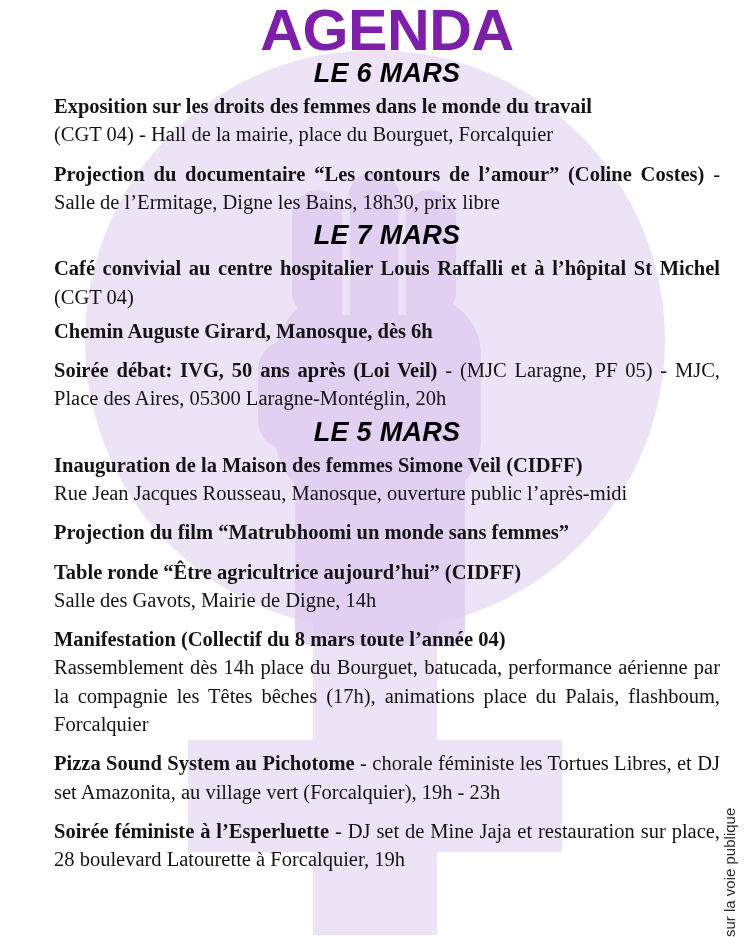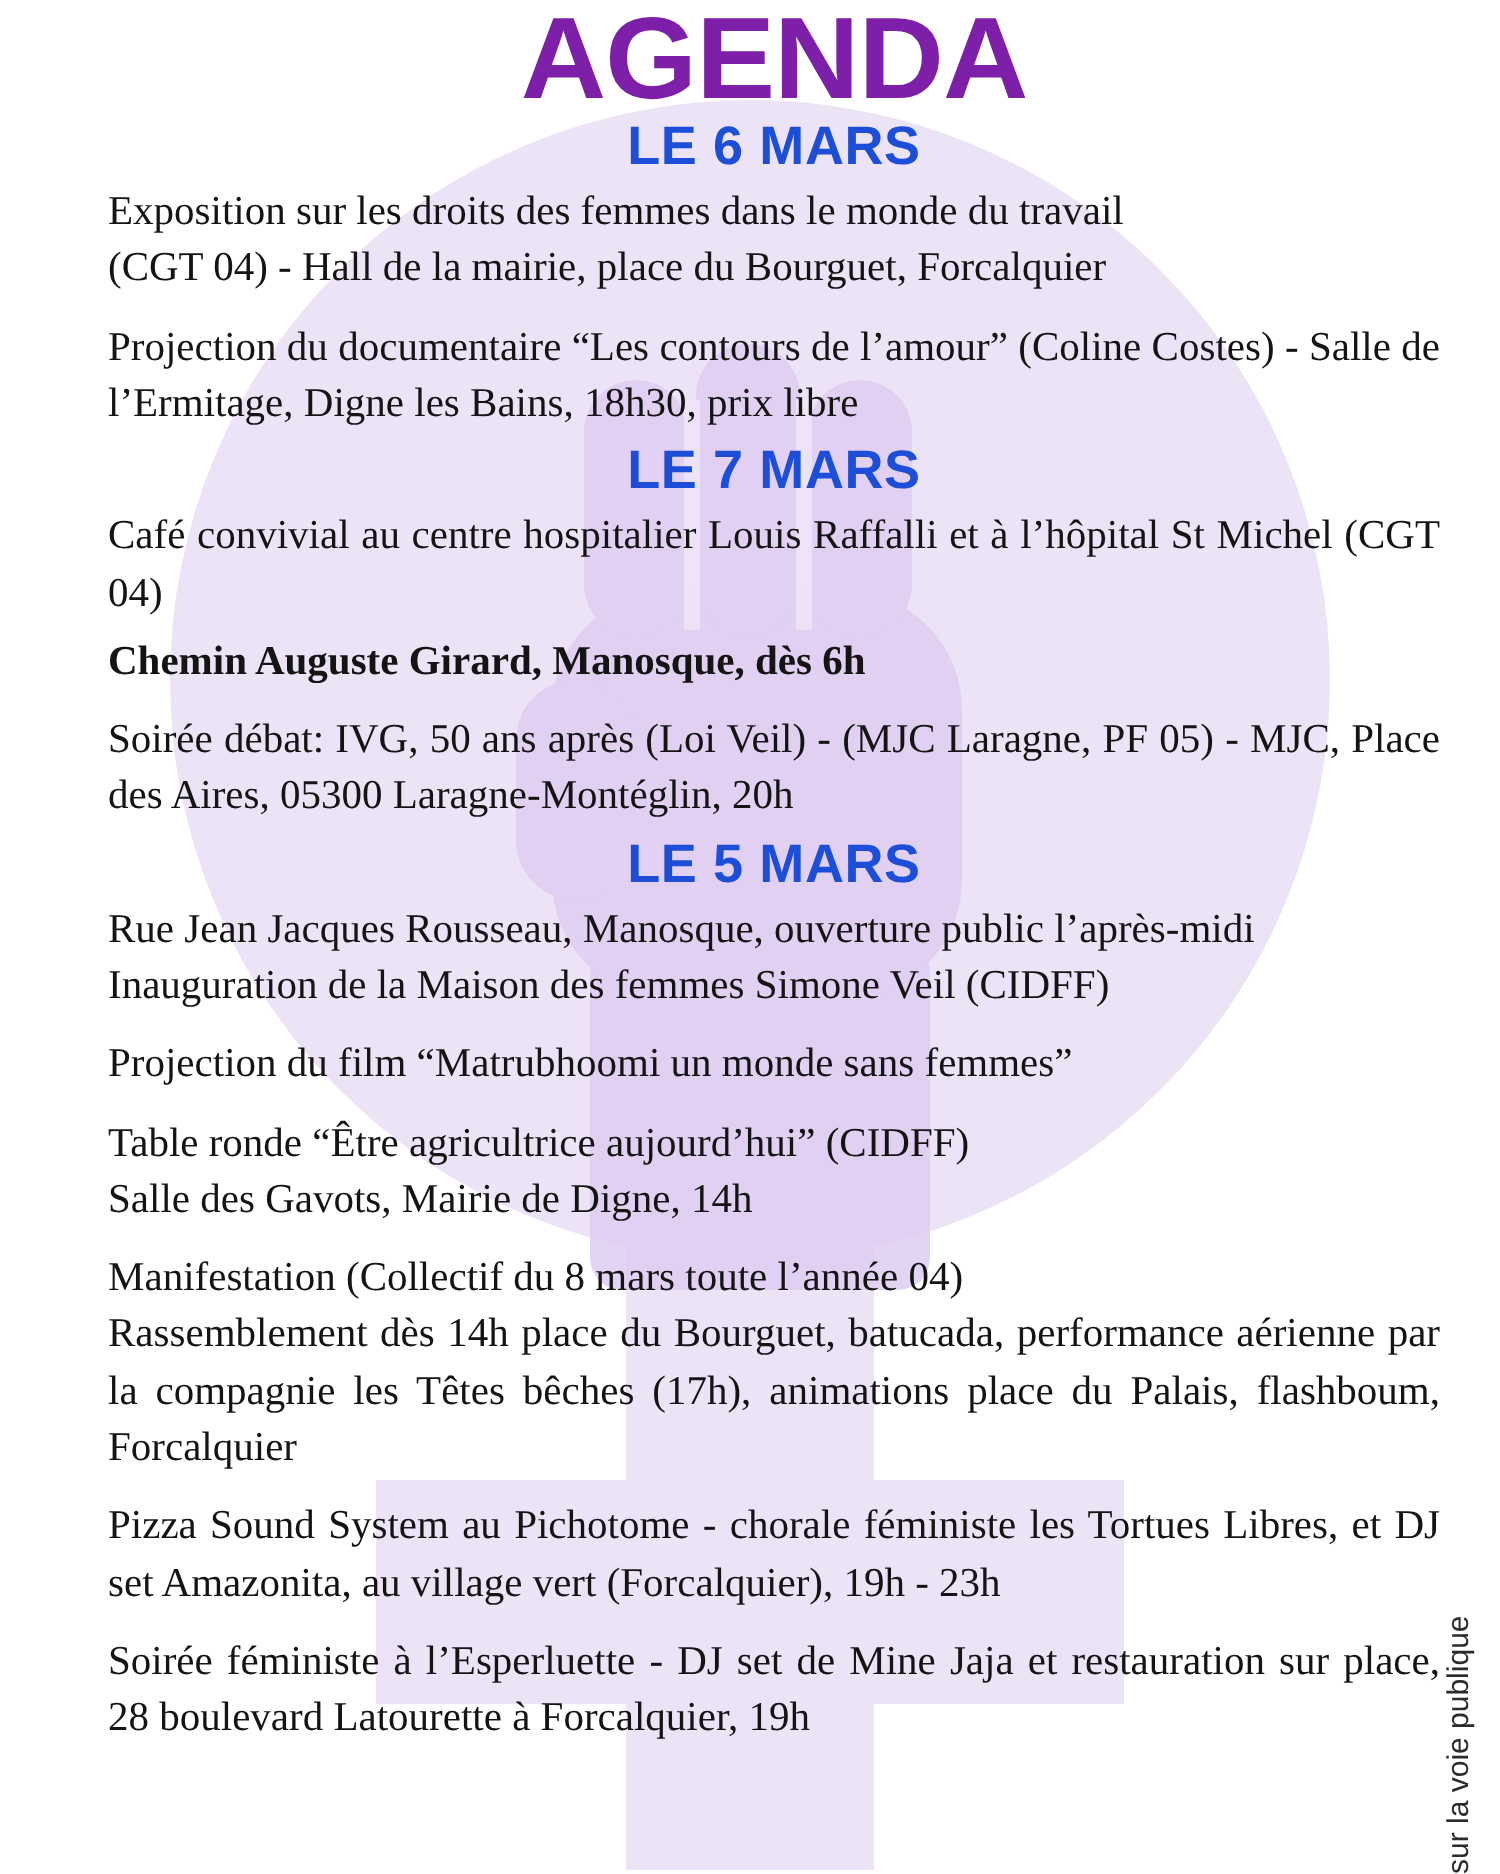--- a/index.html
+++ b/index.html
@@ -54,43 +54,44 @@
     padding-top: 2px;
     transform: scaleX(1.02);
   }
 
   .day-header {
     text-align: center;
     font-family: "Liberation Sans", "DejaVu Sans", sans-serif;
     font-weight: bold;
     font-size: 27px;
     letter-spacing: 0.3px;
-    color: #1d4ed8;
+    color: #000000;
     margin: 1px 0 3px 0;
     line-height: 1.15;
+    font-style: italic;
   }
 
   .entry {
     margin: 0 0 4px 0;
   }
   .entry.spaced { margin-top: 11px; }
 
   .entry p {
     margin: 0;
     font-size: 20.5px;
     line-height: 1.38;
     color: #141414;
     text-align: left;
   }
   .entry p.justified {
     text-align: justify;
     text-align-last: left;
   }
   .entry .t-bold {
-    font-weight: normal;
+    font-weight: bold;
   }
 
   
   #side-note {
     position: absolute;
     right: 1px;
     bottom: 0;
     z-index: 3;
     width: 24px;
     height: 160px;
@@ -164,22 +165,22 @@
     <p style="margin-top:6px;font-weight:bold;"><span>Chemin Auguste Girard, Manosque, dès 6h</span></p>
   </div>
 
   <div class="entry spaced">
     <p class="justified"><span class="t-bold">Soirée débat: IVG, 50 ans après (Loi Veil)</span><span> - (MJC Laragne, PF 05) - MJC, Place des Aires, 05300 Laragne-Montéglin, 20h</span></p>
   </div>
 
   <div class="day-header">LE 5 MARS</div>
 
   <div class="entry">
+    <p><span class="t-bold">Inauguration de la Maison des femmes Simone Veil  (CIDFF)</span></p>
     <p><span>Rue Jean Jacques Rousseau, Manosque, ouverture public l’après-midi</span></p>
-    <p><span class="t-bold">Inauguration de la Maison des femmes Simone Veil  (CIDFF)</span></p>
   </div>
 
   <div class="entry spaced">
     <p><span class="t-bold">Projection du film “Matrubhoomi un monde sans femmes”</span></p>
   </div>
 
   <div class="entry spaced">
     <p><span class="t-bold">Table ronde “Être agricultrice aujourd’hui” (CIDFF)</span></p>
     <p><span>Salle des Gavots, Mairie de Digne, 14h</span></p>
   </div>

